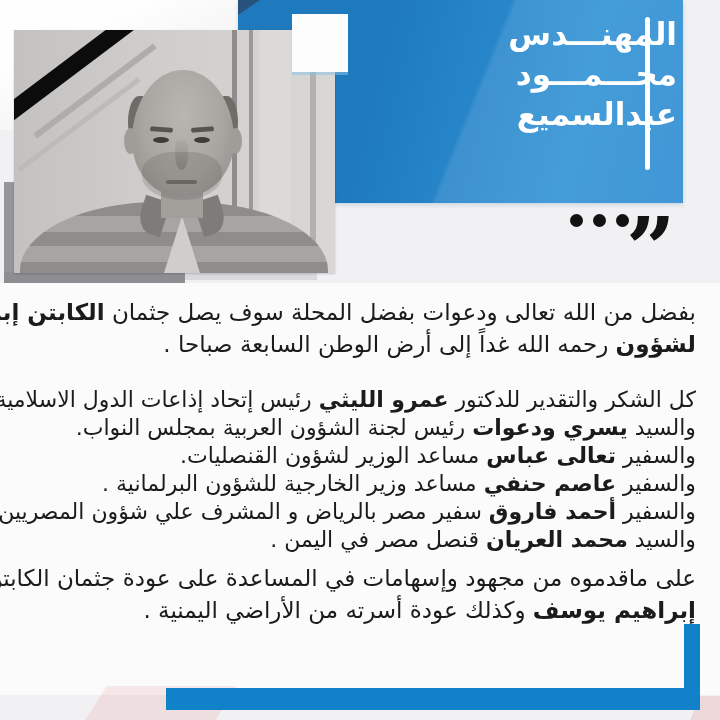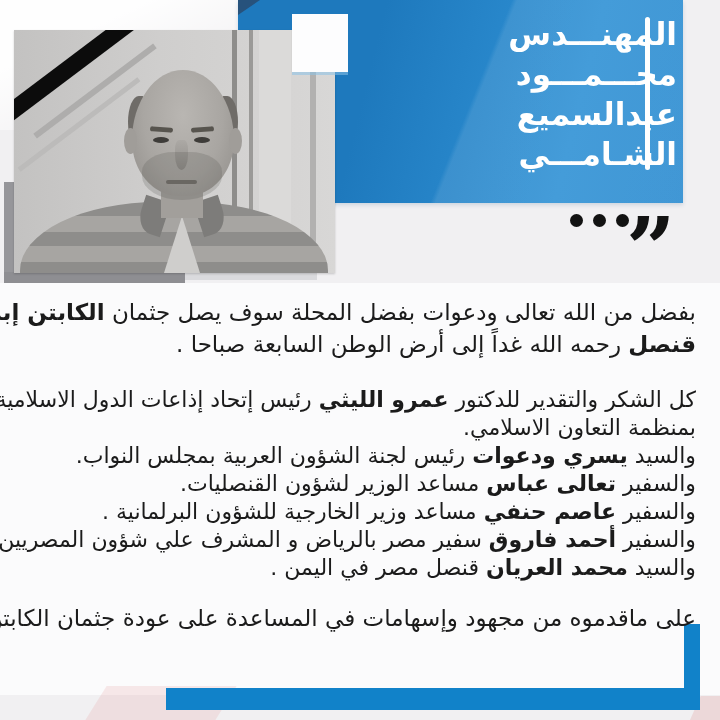--- a/index.html
+++ b/index.html
@@ -80,21 +80,21 @@
   .dots{position:absolute;left:570px;top:214px;display:flex;gap:10px;}
   .dot{width:13px;height:13px;border-radius:50%;background:#121212;}
   .quote{position:absolute;left:626px;top:206px;font-size:86px;line-height:1;
     font-family:"DejaVu Serif",serif;font-weight:bold;color:#131313;}
   
   .body-text{position:absolute;left:0;top:296px;width:720px;box-sizing:border-box;
     padding:0 24px 0 16px;direction:rtl;text-align:right;color:#1b1b1b;z-index:8;}
   .para{margin:0 0 26px 0;}
   .para .line{white-space:nowrap;}
   .para.p1{font-size:23px;line-height:32px;}
-  .para.p2{font-size:22px;line-height:28px;margin-bottom:20px;}
+  .para.p2{font-size:22px;line-height:28px;margin-bottom:8px;}
   .para.p3{font-size:23px;line-height:32px;padding-left:40px;margin-bottom:0;}
   .b{font-weight:bold;}
   
   .bar-v{position:absolute;left:684px;top:624px;width:16px;height:86px;background:#1182c9;z-index:7;}
   .bar-h{position:absolute;left:166px;top:688px;width:534px;height:22px;background:#1182c9;z-index:7;}
 </style>
 </head>
 <body>
 
 <div id="canvas">
@@ -105,21 +105,20 @@
   <div class="bg-tint-br"></div>
 
   <div class="banner">
     <div class="banner-sheen"></div>
   </div>
   <div class="banner-edge"></div>
   <div class="banner-title">
       <div>المهنـــدس</div>
       <div>محـــمـــود</div>
       <div>عبدالسميع</div>
-      <div>الشـامـــي</div>
     </div>
   <div class="white-rule"></div>
   <div class="white-square"></div>
 
   <div class="shadow-left"></div>
   <div class="shadow-bottom"></div>
   <div class="shadow-faint"></div>
   <div class="photo">
     <div class="wall"></div>
     <div class="stair-a"></div>
@@ -151,32 +150,32 @@
   <div class="dots">
       <div class="dot"></div>
       <div class="dot"></div>
       <div class="dot"></div>
     </div>
   <div class="quote">”</div>
 
   <div class="body-text">
       <div class="para p1">
         <div class="line"><span>بفضل من الله تعالى ودعوات بفضل المحلة سوف يصل جثمان </span><span class="b">الكابتن إبراهيم</span></div>
-        <div class="line"><span class="b">قنصل</span><span> رحمه الله غداً إلى أرض الوطن السابعة صباحا .</span></div>
+        <div class="line"><span class="b">لشؤون</span><span> رحمه الله غداً إلى أرض الوطن السابعة صباحا .</span></div>
       </div>
       <div class="para p2">
         <div class="line"><span>كل الشكر والتقدير للدكتور </span><span class="b">عمرو الليثي</span><span> رئيس إتحاد إذاعات الدول الاسلامية</span></div>
-        <div class="line"><span>بمنظمة التعاون الاسلامي.</span></div>
         <div class="line"><span>والسيد </span><span class="b">يسري ودعوات</span><span> رئيس لجنة الشؤون العربية بمجلس النواب.</span></div>
         <div class="line"><span>والسفير </span><span class="b">تعالى عباس</span><span> مساعد الوزير لشؤون القنصليات.</span></div>
         <div class="line"><span>والسفير </span><span class="b">عاصم حنفي</span><span> مساعد وزير الخارجية للشؤون البرلمانية .</span></div>
         <div class="line"><span>والسفير </span><span class="b">أحمد فاروق</span><span> سفير مصر بالرياض و المشرف علي شؤون المصريين باليمن.</span></div>
         <div class="line"><span>والسيد </span><span class="b">محمد العريان</span><span> قنصل مصر في اليمن .</span></div>
       </div>
       <div class="para p3">
         <div class="line"><span>على ماقدموه من مجهود وإسهامات في المساعدة على عودة جثمان الكابتن</span></div>
+        <div class="line"><span class="b">إبراهيم يوسف</span><span> وكذلك عودة أسرته من الأراضي اليمنية .</span></div>
       </div>
     </div>
 
   <div class="bar-v"></div>
   <div class="bar-h"></div>
 
 </div>
 
 </body></html>

